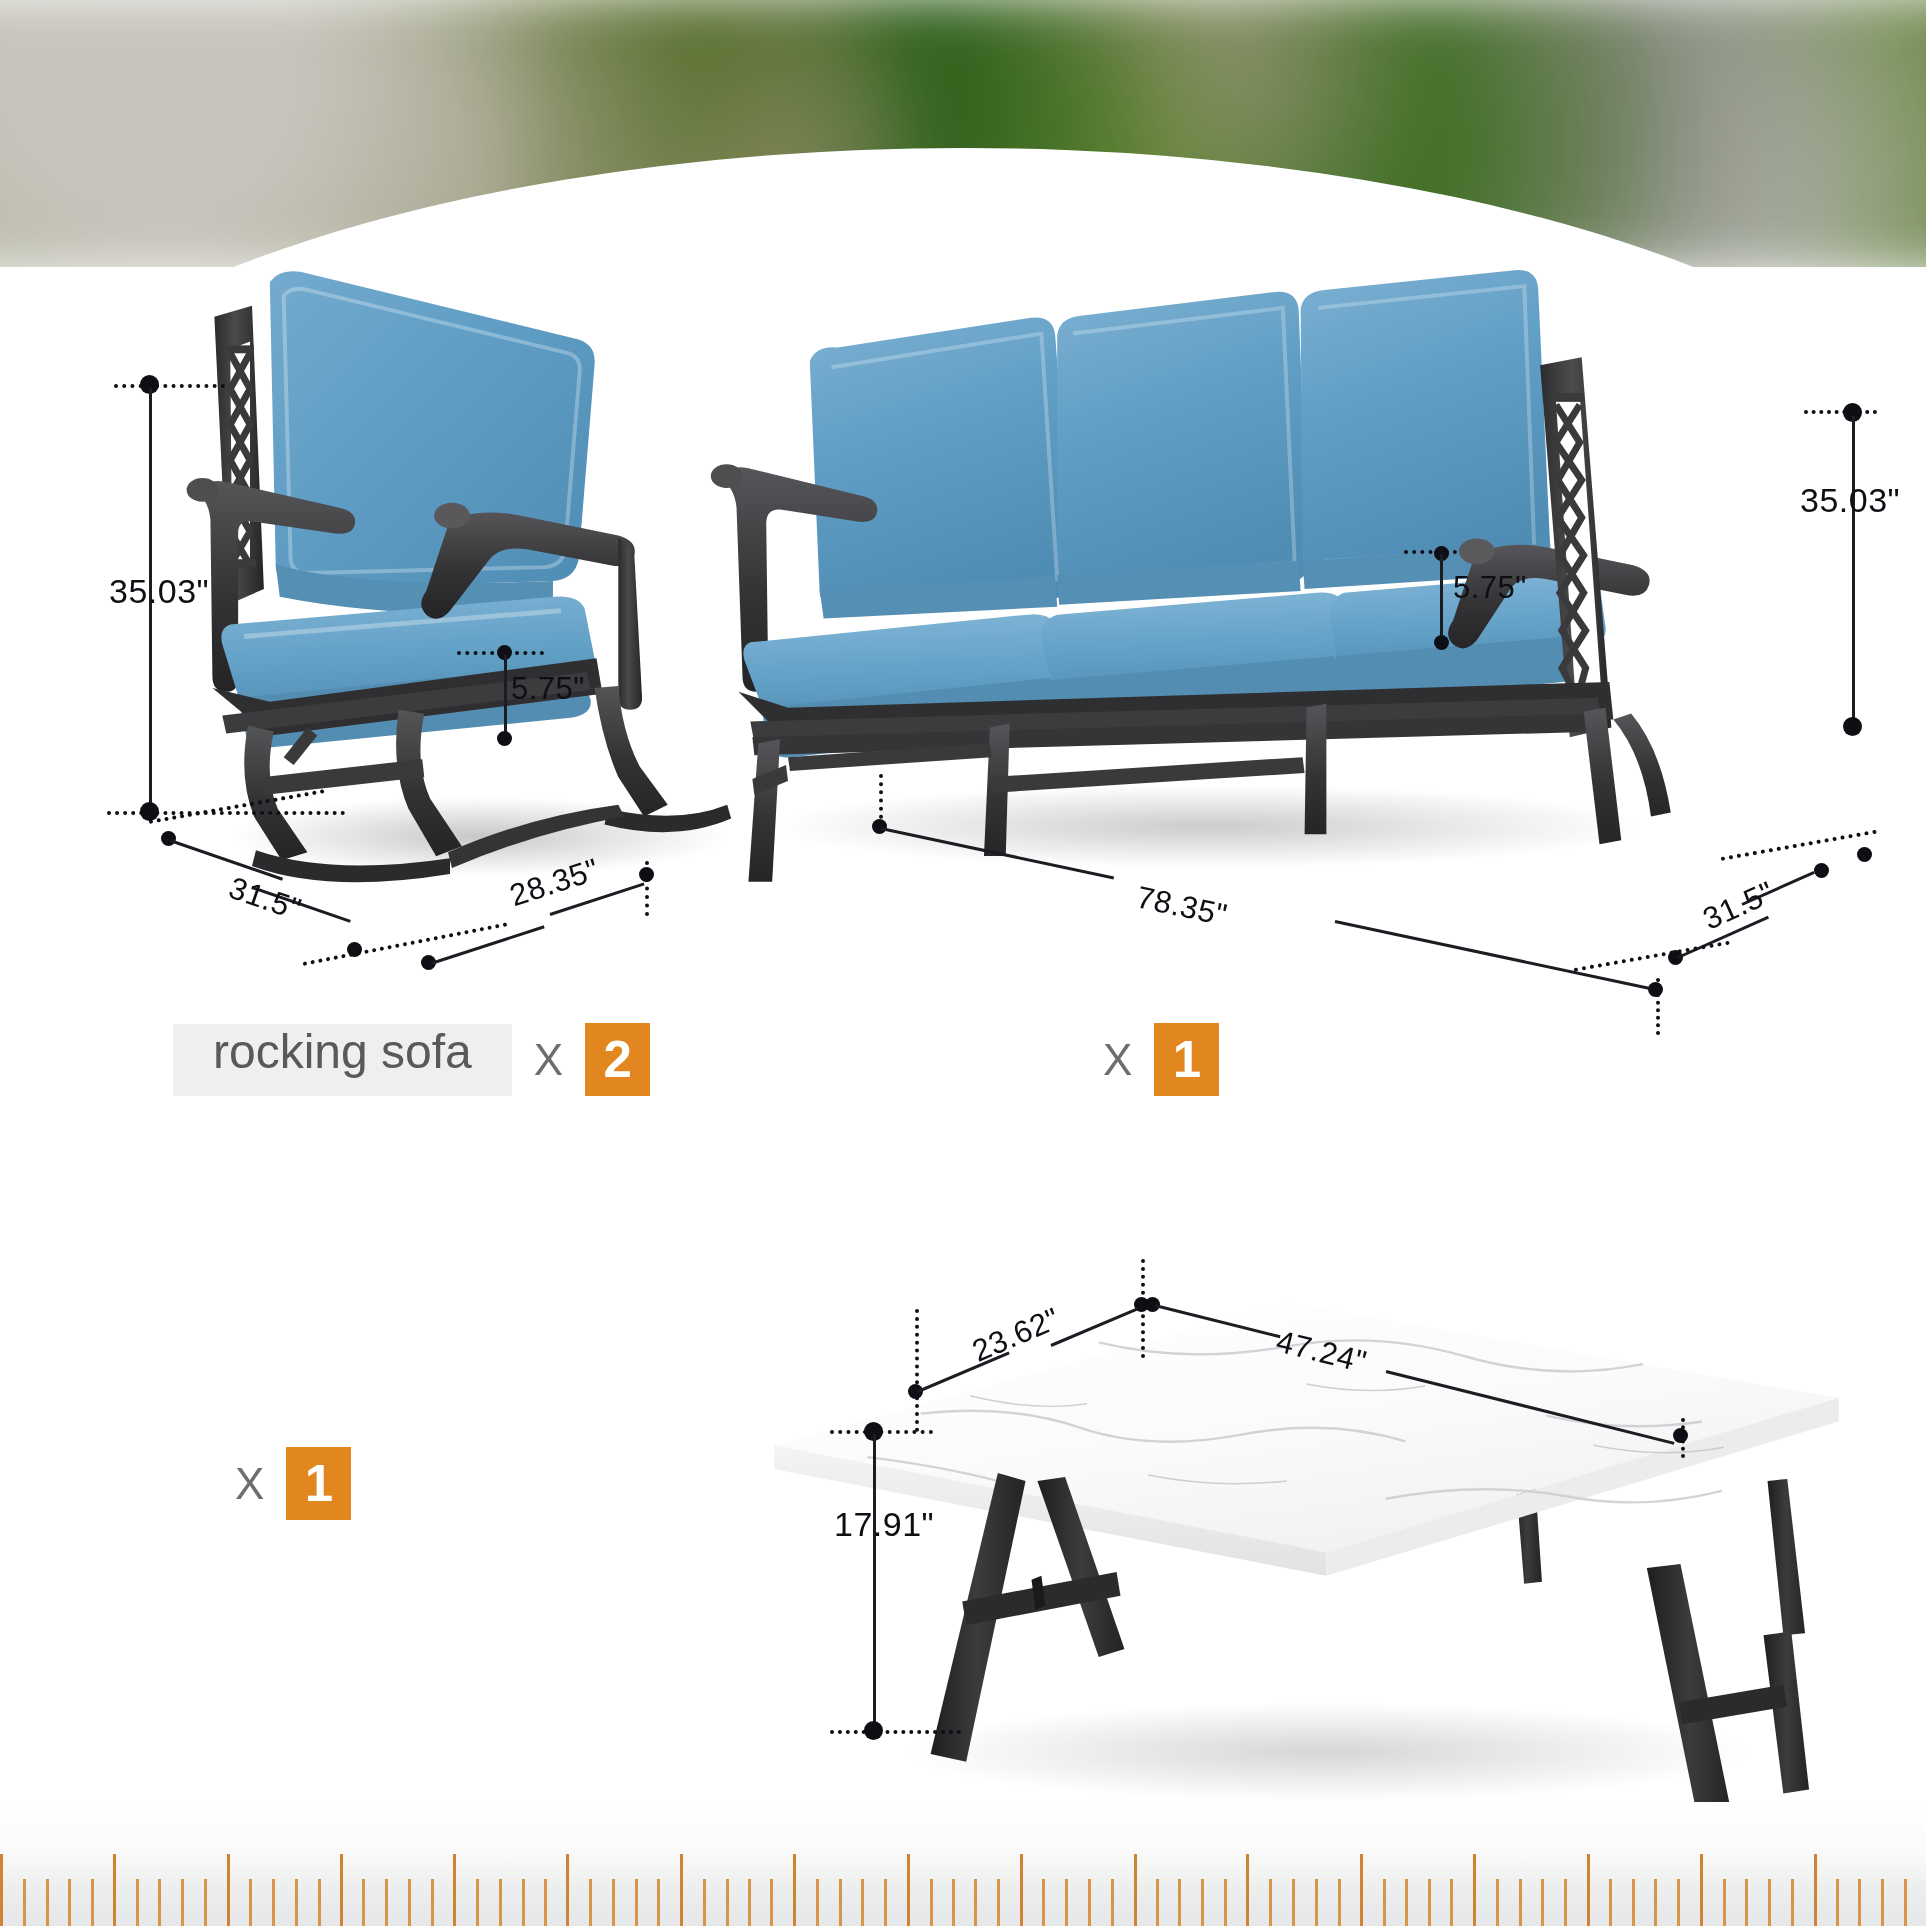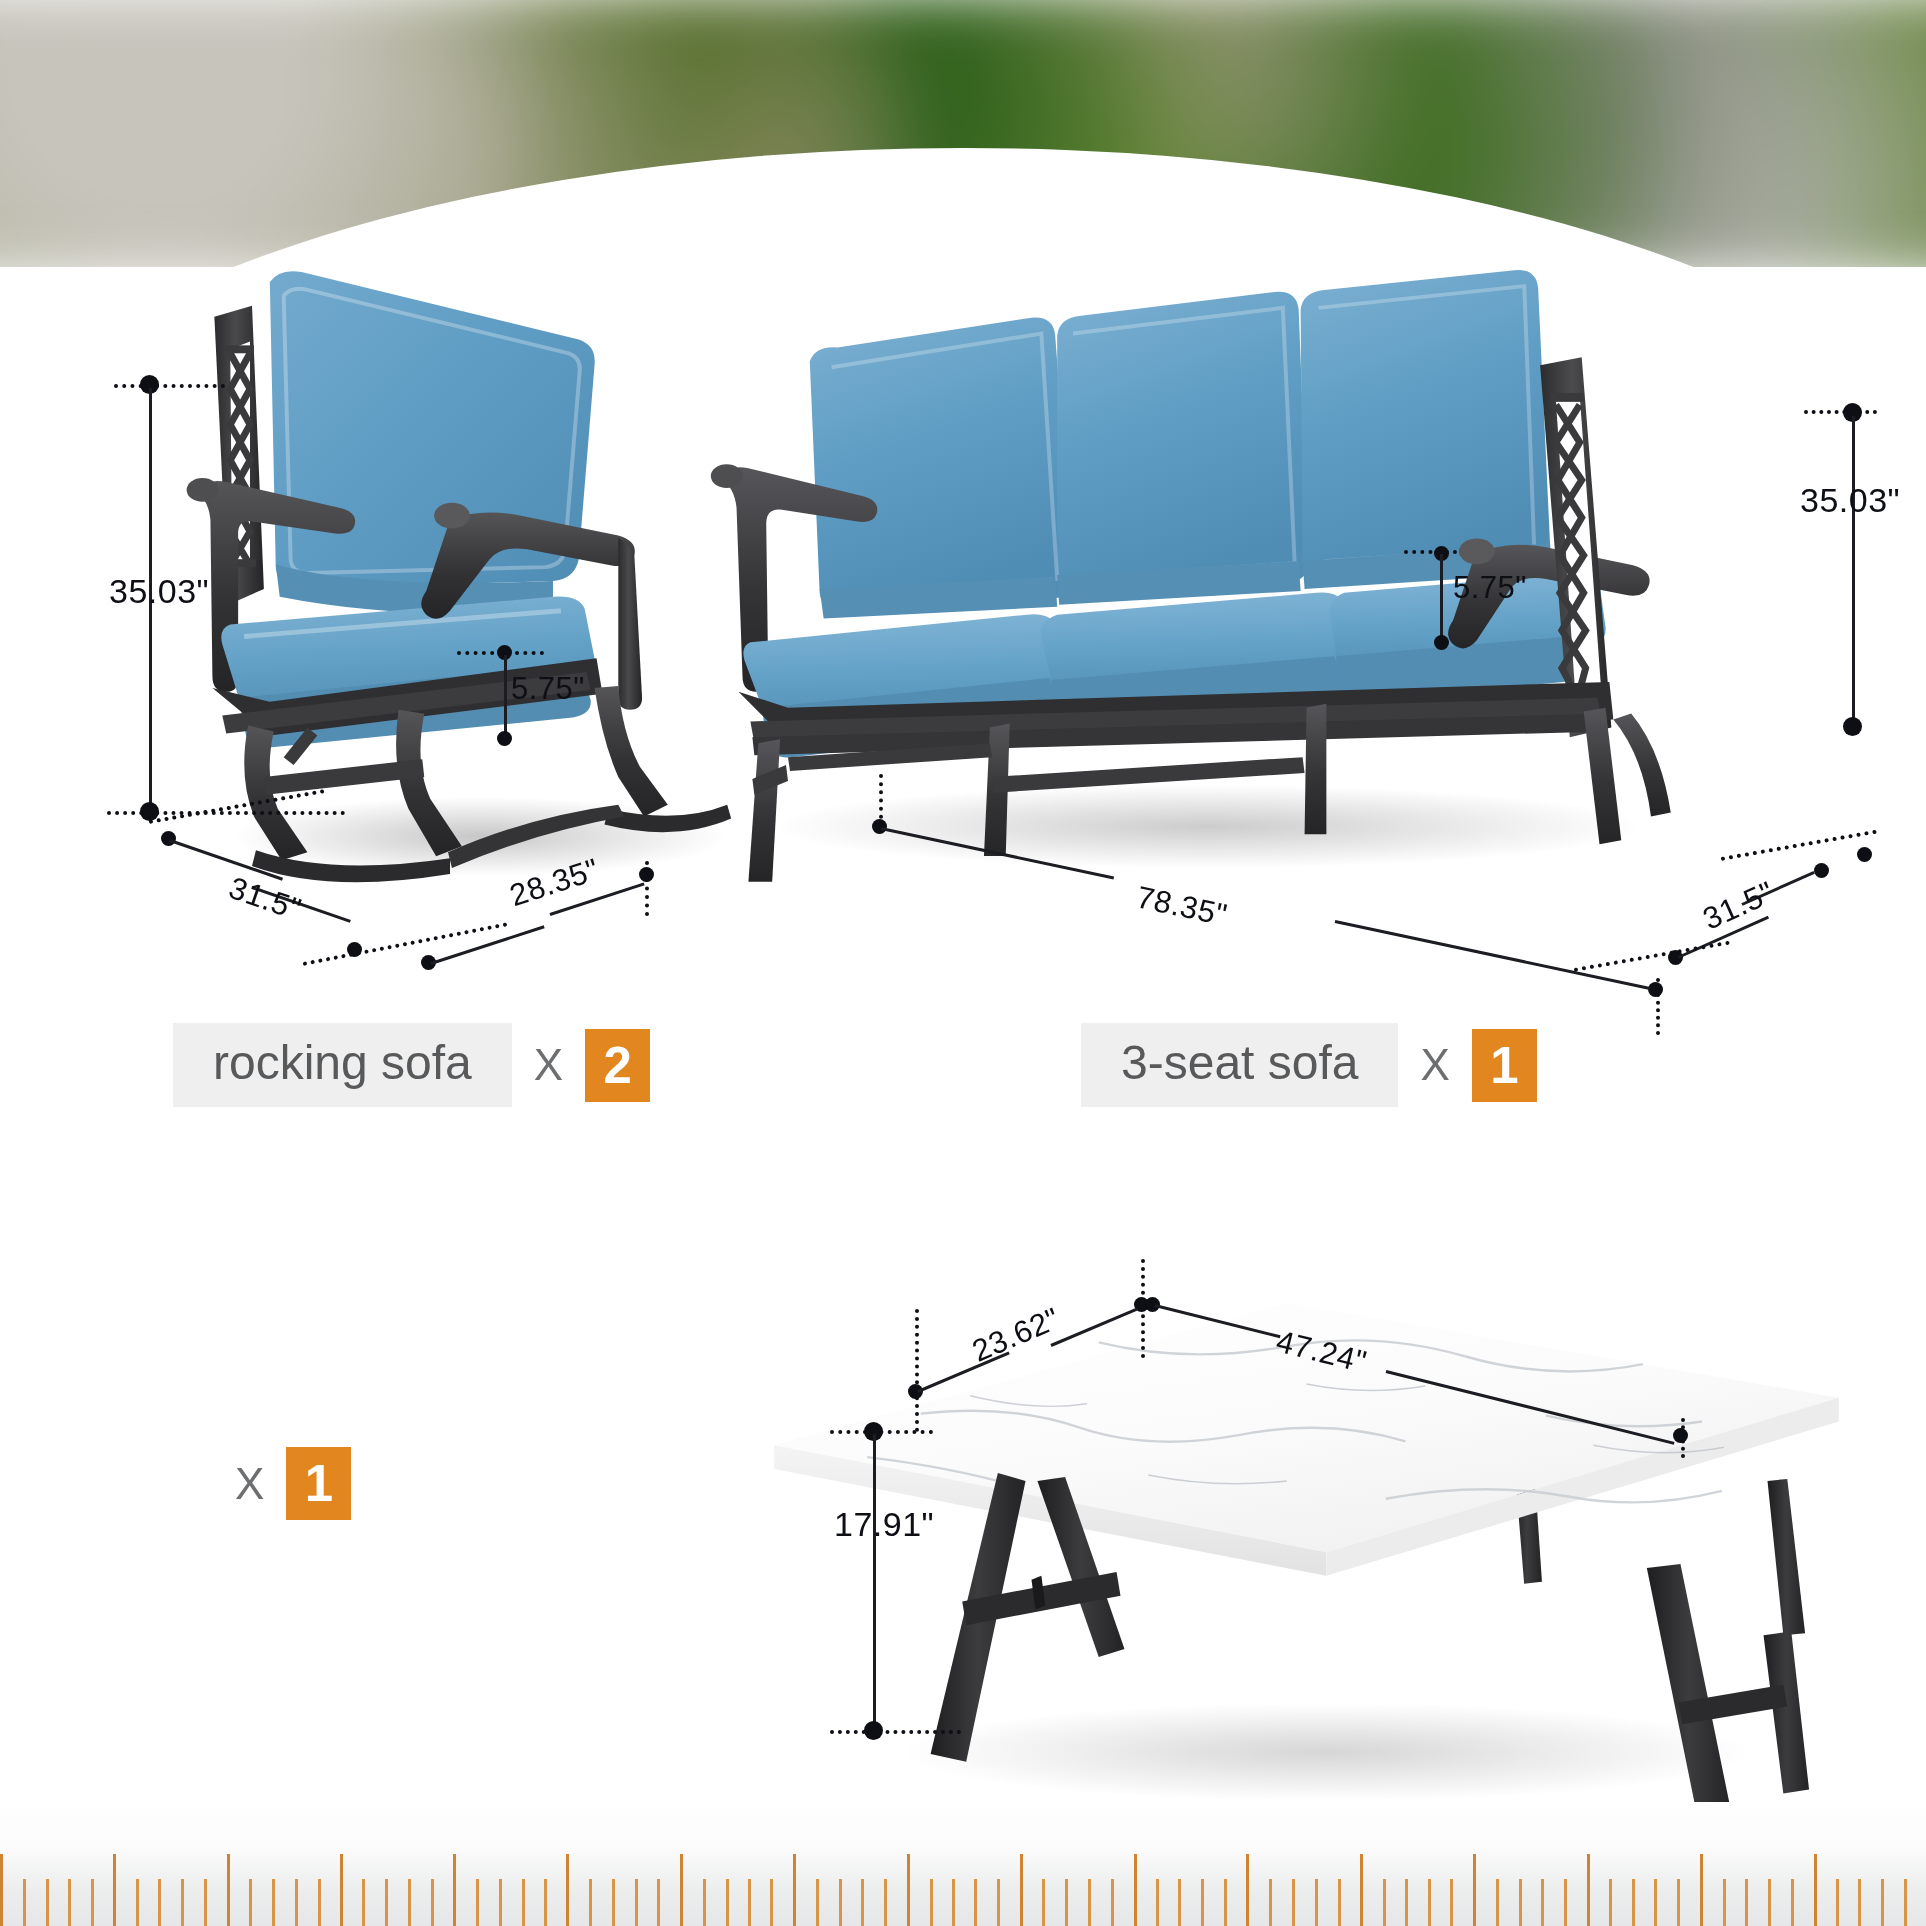--- a/index.html
+++ b/index.html
@@ -65,21 +65,21 @@
   .node{position:absolute;width:19px;height:19px;border-radius:50%;background:#0d0f14;}
   .node.sm{width:15px;height:15px;}
   .leader{position:absolute;height:0;border-top:3px solid #1b1d22;transform-origin:left center;}
 
   
   .pill-row{position:absolute;display:flex;align-items:center;}
   .pill{
     background:#efefef;
     color:#58595b;
     font-size:48px;
-    padding:16px 40px 20px 40px;
+    padding:4px 40px 20px 40px;
     line-height:1;
     font-family:"Liberation Sans", sans-serif;
     white-space:nowrap;
   }
   .xmark{
     color:#6d6e70;font-size:44px;margin:0 22px;line-height:1;
     font-family:"Liberation Sans", sans-serif;
   }
   .qty{
     background:#e2861f;color:#ffffff;
@@ -348,21 +348,20 @@
   <div class="node sm" style="left:1668px;top:950px;"></div>
   <div class="leader" style="left:1678px;top:956px;width:99px;transform:rotate(-24deg);"></div>
   <div class="node sm" style="left:1814px;top:863px;"></div>
   <div class="leader" style="left:1742px;top:903px;width:79px;transform:rotate(-24deg);"></div>
   <div class="dotline-h" style="left:1721px;top:857px;width:158px;transform:rotate(-10deg);transform-origin:left center;"></div>
   <div class="dotline-h" style="left:1574px;top:968px;width:158px;transform:rotate(-10deg);transform-origin:left center;"></div>
   <div class="node sm" style="left:1857px;top:847px;"></div>
   <div class="dim sm" style="left:1705px;top:903px;transform:rotate(-24deg);transform-origin:left center;">31.5"</div>
 
   <div class="pill-row" style="left:1081px;top:1023px;">
-    <div class="pill">3-seat sofa</div>
     <div class="xmark">X</div>
     <div class="qty">1</div>
   </div>
 </div>
 
 <div>
 
   <svg width="1069" height="554" viewBox="0 0 1080 560" style="position:absolute;left:772px;top:1287px;">
     <defs>
       <linearGradient id="marbleTop" x1="0" y1="0" x2="0.6" y2="1">

